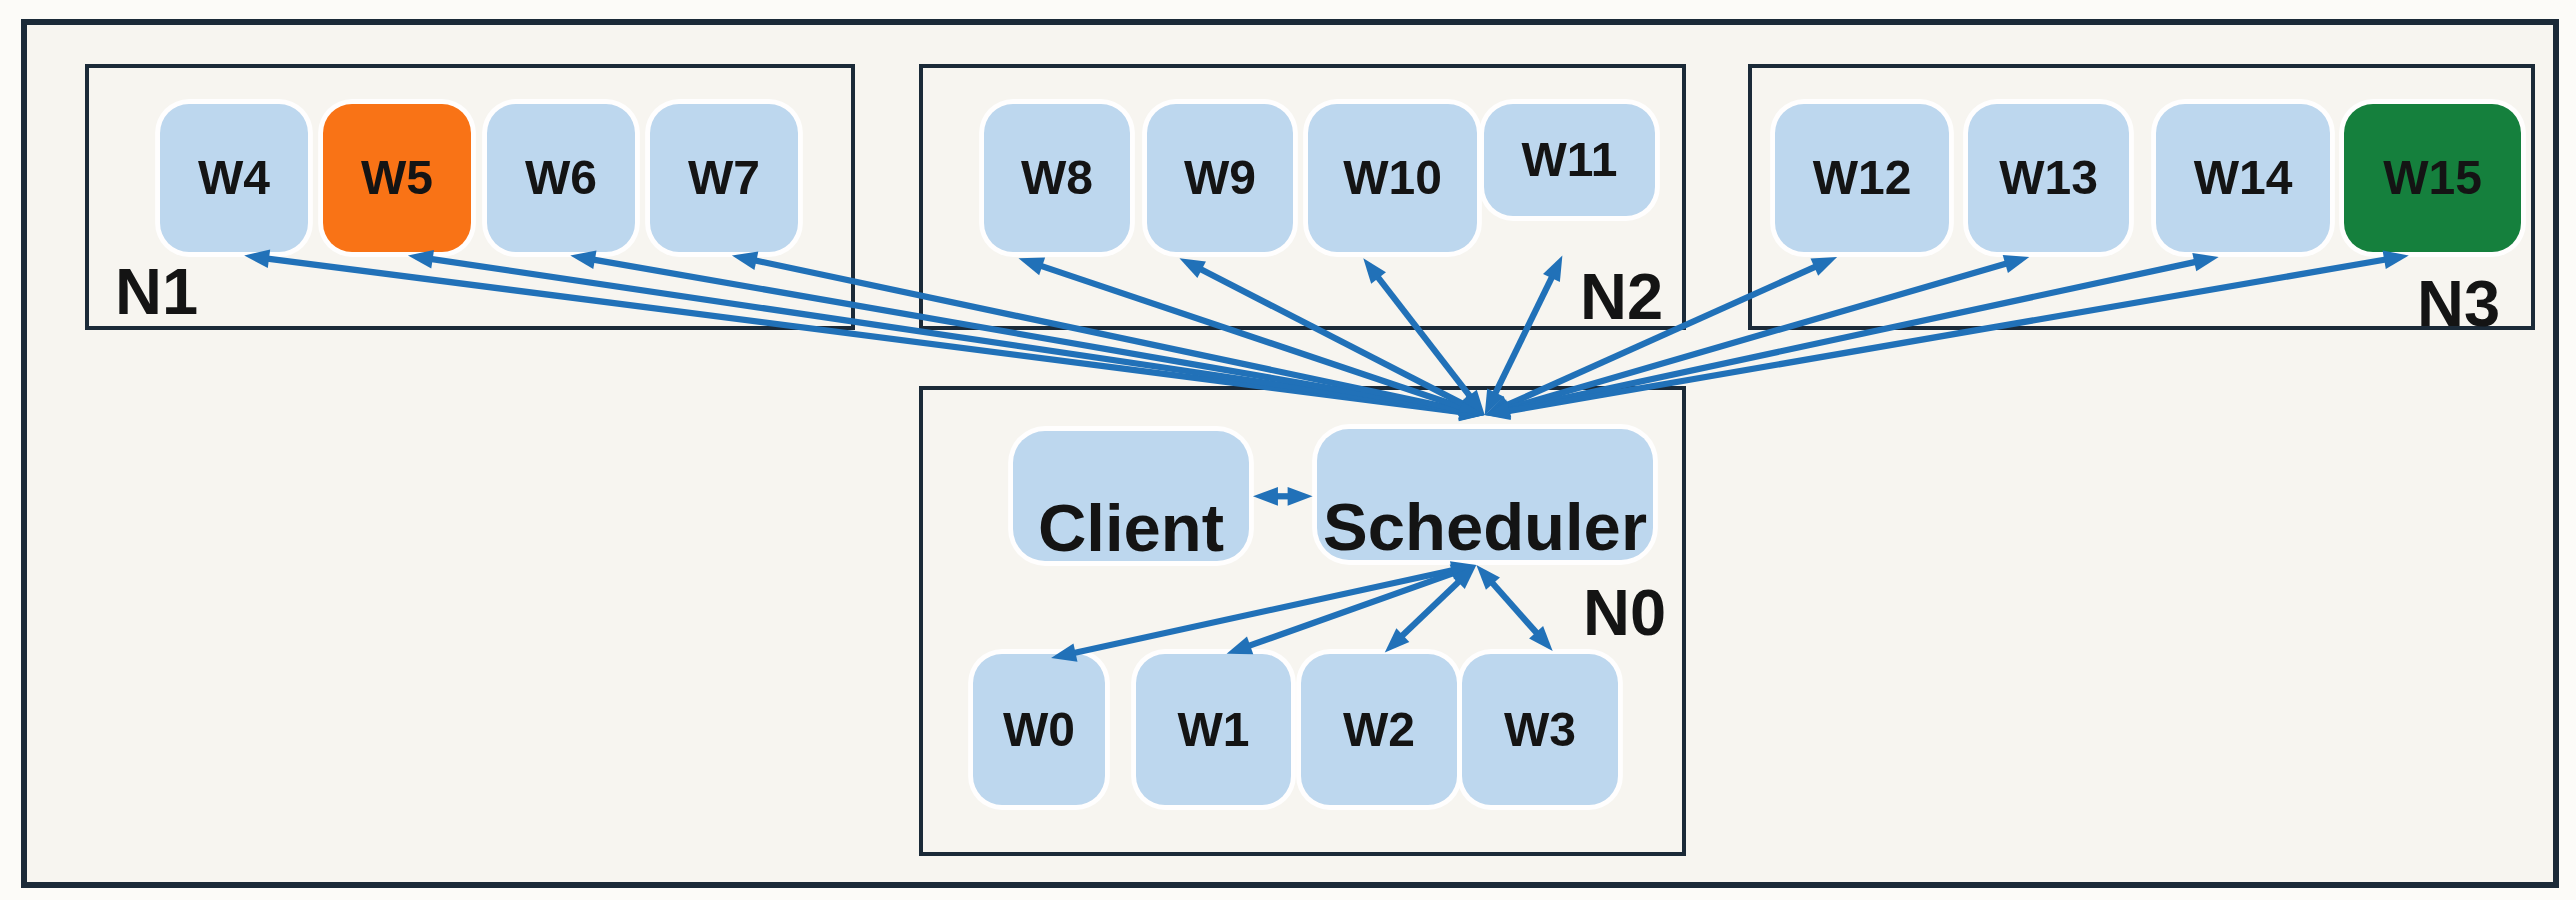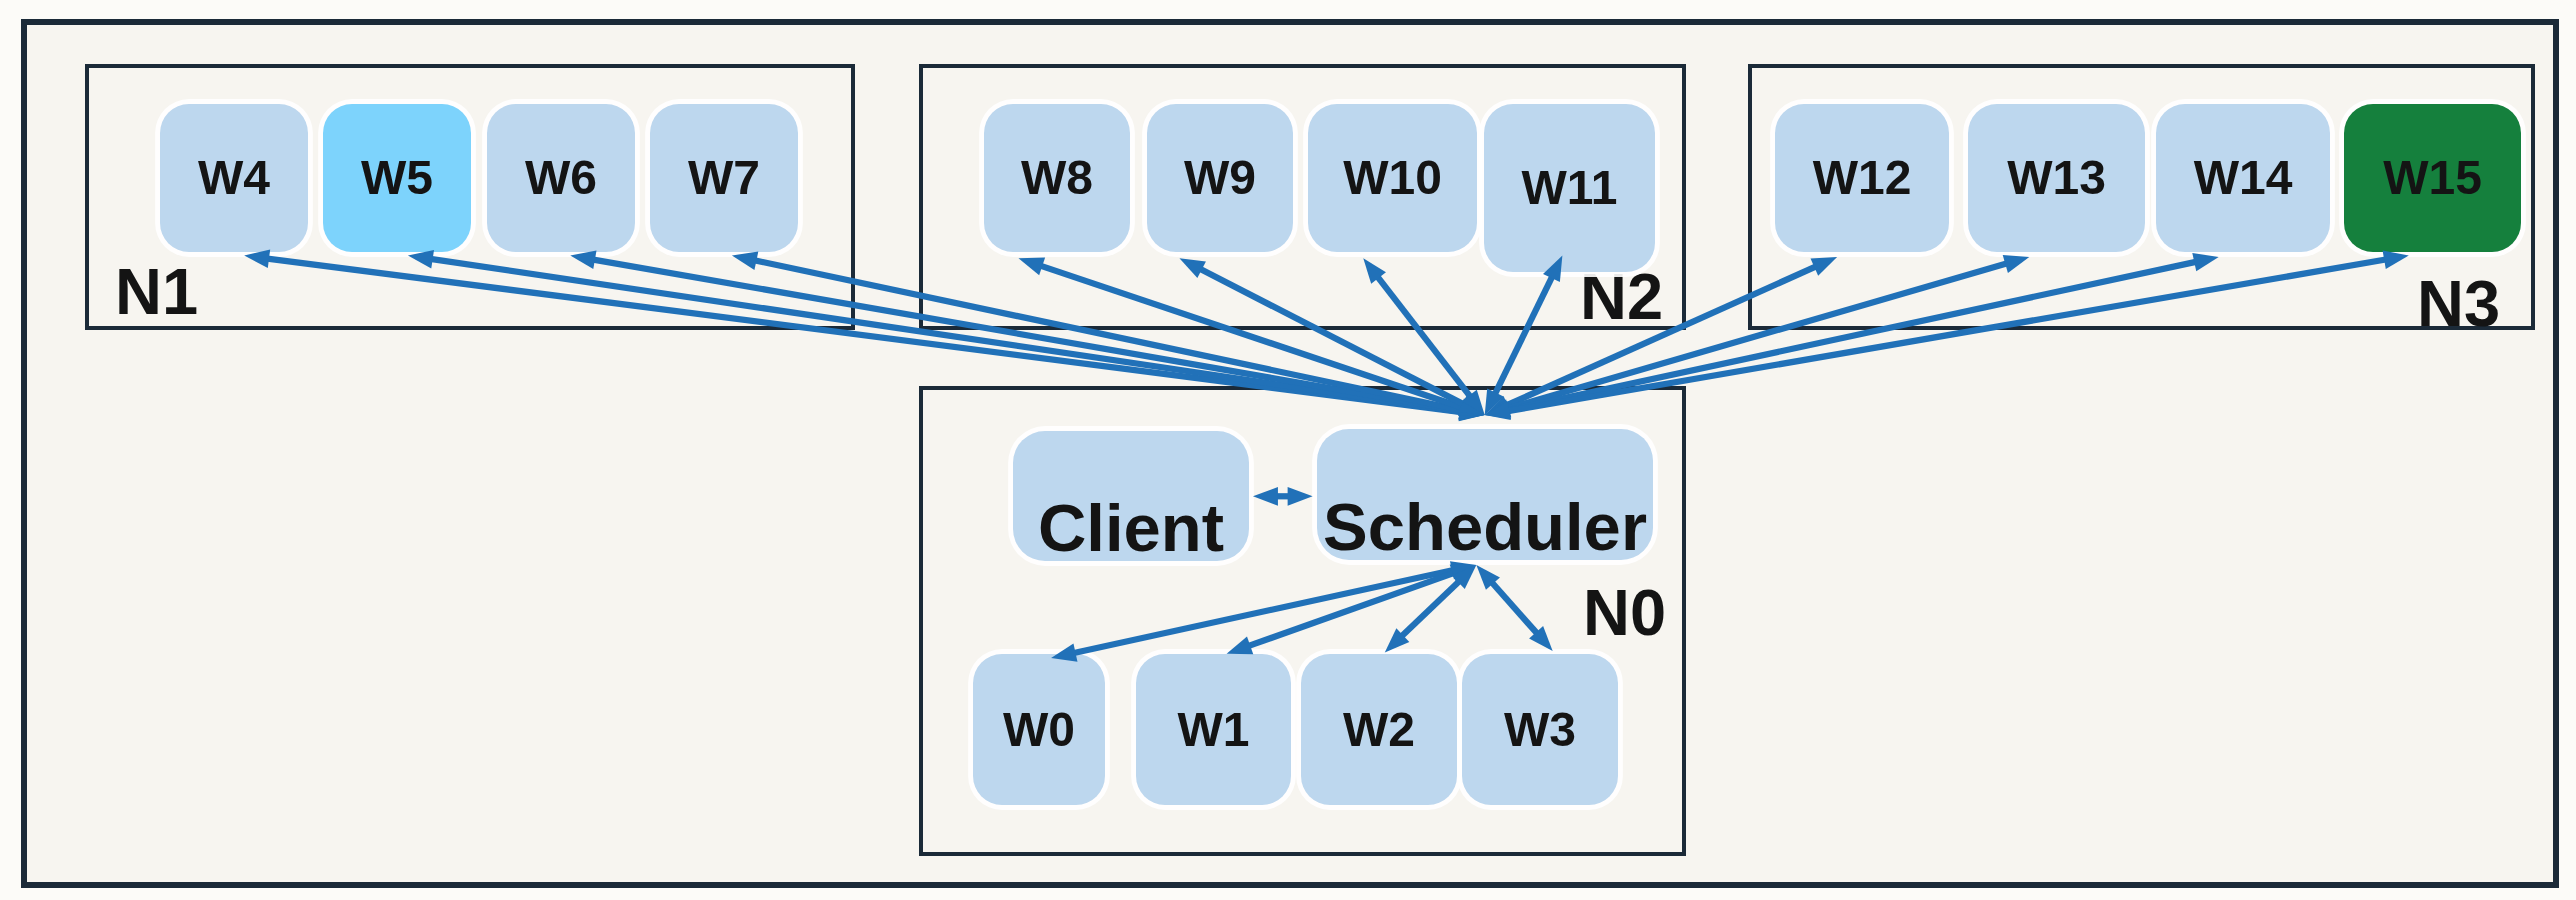--- a/index.html
+++ b/index.html
@@ -82,49 +82,49 @@
 <body>
 
 <div id="canvas" style="width: 2576px; height: 901px;">
   <div class="outer-box" id="outer-box" style="left: 21px; top: 19px; width: 2538px; height: 869px; border-color: rgb(27, 42, 56); background: rgb(247, 245, 240);"></div>
   <div id="nodes-root">
       <div class="node-box" style="left: 85px; top: 64px; width: 770px; height: 266px; border-color: rgb(27, 42, 56);"></div>
       <div class="node-label" style="left: 115px; top: 259px; color: rgb(20, 20, 20);">N1</div>
       <div class="worker-box" style="left: 160px; top: 104px; width: 148px; height: 148px; background: rgb(189, 215, 238);">
         <span class="worker-label" style="color: rgb(20, 20, 20);">W4</span>
       </div>
-      <div class="worker-box" style="left: 323px; top: 104px; width: 148px; height: 148px; background: #7dd3fc;">
+      <div class="worker-box" style="left: 323px; top: 104px; width: 148px; height: 148px; background: #f97316;">
         <span class="worker-label" style="color: rgb(20, 20, 20);">W5</span>
       </div>
       <div class="worker-box" style="left: 487px; top: 104px; width: 148px; height: 148px; background: rgb(189, 215, 238);">
         <span class="worker-label" style="color: rgb(20, 20, 20);">W6</span>
       </div>
       <div class="worker-box" style="left: 650px; top: 104px; width: 148px; height: 148px; background: rgb(189, 215, 238);">
         <span class="worker-label" style="color: rgb(20, 20, 20);">W7</span>
       </div>
       <div class="node-box" style="left: 919px; top: 64px; width: 767px; height: 266px; border-color: rgb(27, 42, 56);"></div>
       <div class="node-label" style="left: 1580px; top: 264px; color: rgb(20, 20, 20);">N2</div>
       <div class="worker-box" style="left: 984px; top: 104px; width: 146px; height: 148px; background: rgb(189, 215, 238);">
         <span class="worker-label" style="color: rgb(20, 20, 20);">W8</span>
       </div>
       <div class="worker-box" style="left: 1147px; top: 104px; width: 146px; height: 148px; background: rgb(189, 215, 238);">
         <span class="worker-label" style="color: rgb(20, 20, 20);">W9</span>
       </div>
       <div class="worker-box" style="left: 1308px; top: 104px; width: 169px; height: 148px; background: rgb(189, 215, 238);">
         <span class="worker-label" style="color: rgb(20, 20, 20);">W10</span>
       </div>
-      <div class="worker-box" style="left: 1484px; top: 104px; width: 171px; height: 168px; background: rgb(189, 215, 238);">
+      <div class="worker-box" style="left: 1484px; top: 104px; width: 171px; height: 112px; background: rgb(189, 215, 238);">
         <span class="worker-label" style="color: rgb(20, 20, 20);">W11</span>
       </div>
       <div class="node-box" style="left: 1748px; top: 64px; width: 787px; height: 266px; border-color: rgb(27, 42, 56);"></div>
       <div class="node-label" style="left: 2417px; top: 271px; color: rgb(20, 20, 20);">N3</div>
       <div class="worker-box" style="left: 1775px; top: 104px; width: 174px; height: 148px; background: rgb(189, 215, 238);">
         <span class="worker-label" style="color: rgb(20, 20, 20);">W12</span>
       </div>
-      <div class="worker-box" style="left: 1968px; top: 104px; width: 177px; height: 148px; background: rgb(189, 215, 238);">
+      <div class="worker-box" style="left: 1968px; top: 104px; width: 161px; height: 148px; background: rgb(189, 215, 238);">
         <span class="worker-label" style="color: rgb(20, 20, 20);">W13</span>
       </div>
       <div class="worker-box" style="left: 2156px; top: 104px; width: 174px; height: 148px; background: rgb(189, 215, 238);">
         <span class="worker-label" style="color: rgb(20, 20, 20);">W14</span>
       </div>
       <div class="worker-box" style="left: 2344px; top: 104px; width: 177px; height: 148px; background: #15803d;">
         <span class="worker-label" style="color: rgb(20, 20, 20);">W15</span>
       </div>
       <div class="node-box" style="left: 919px; top: 386px; width: 767px; height: 470px; border-color: rgb(27, 42, 56);"></div>
       <div class="node-label" style="left: 1583px; top: 580px; color: rgb(20, 20, 20);">N0</div>

